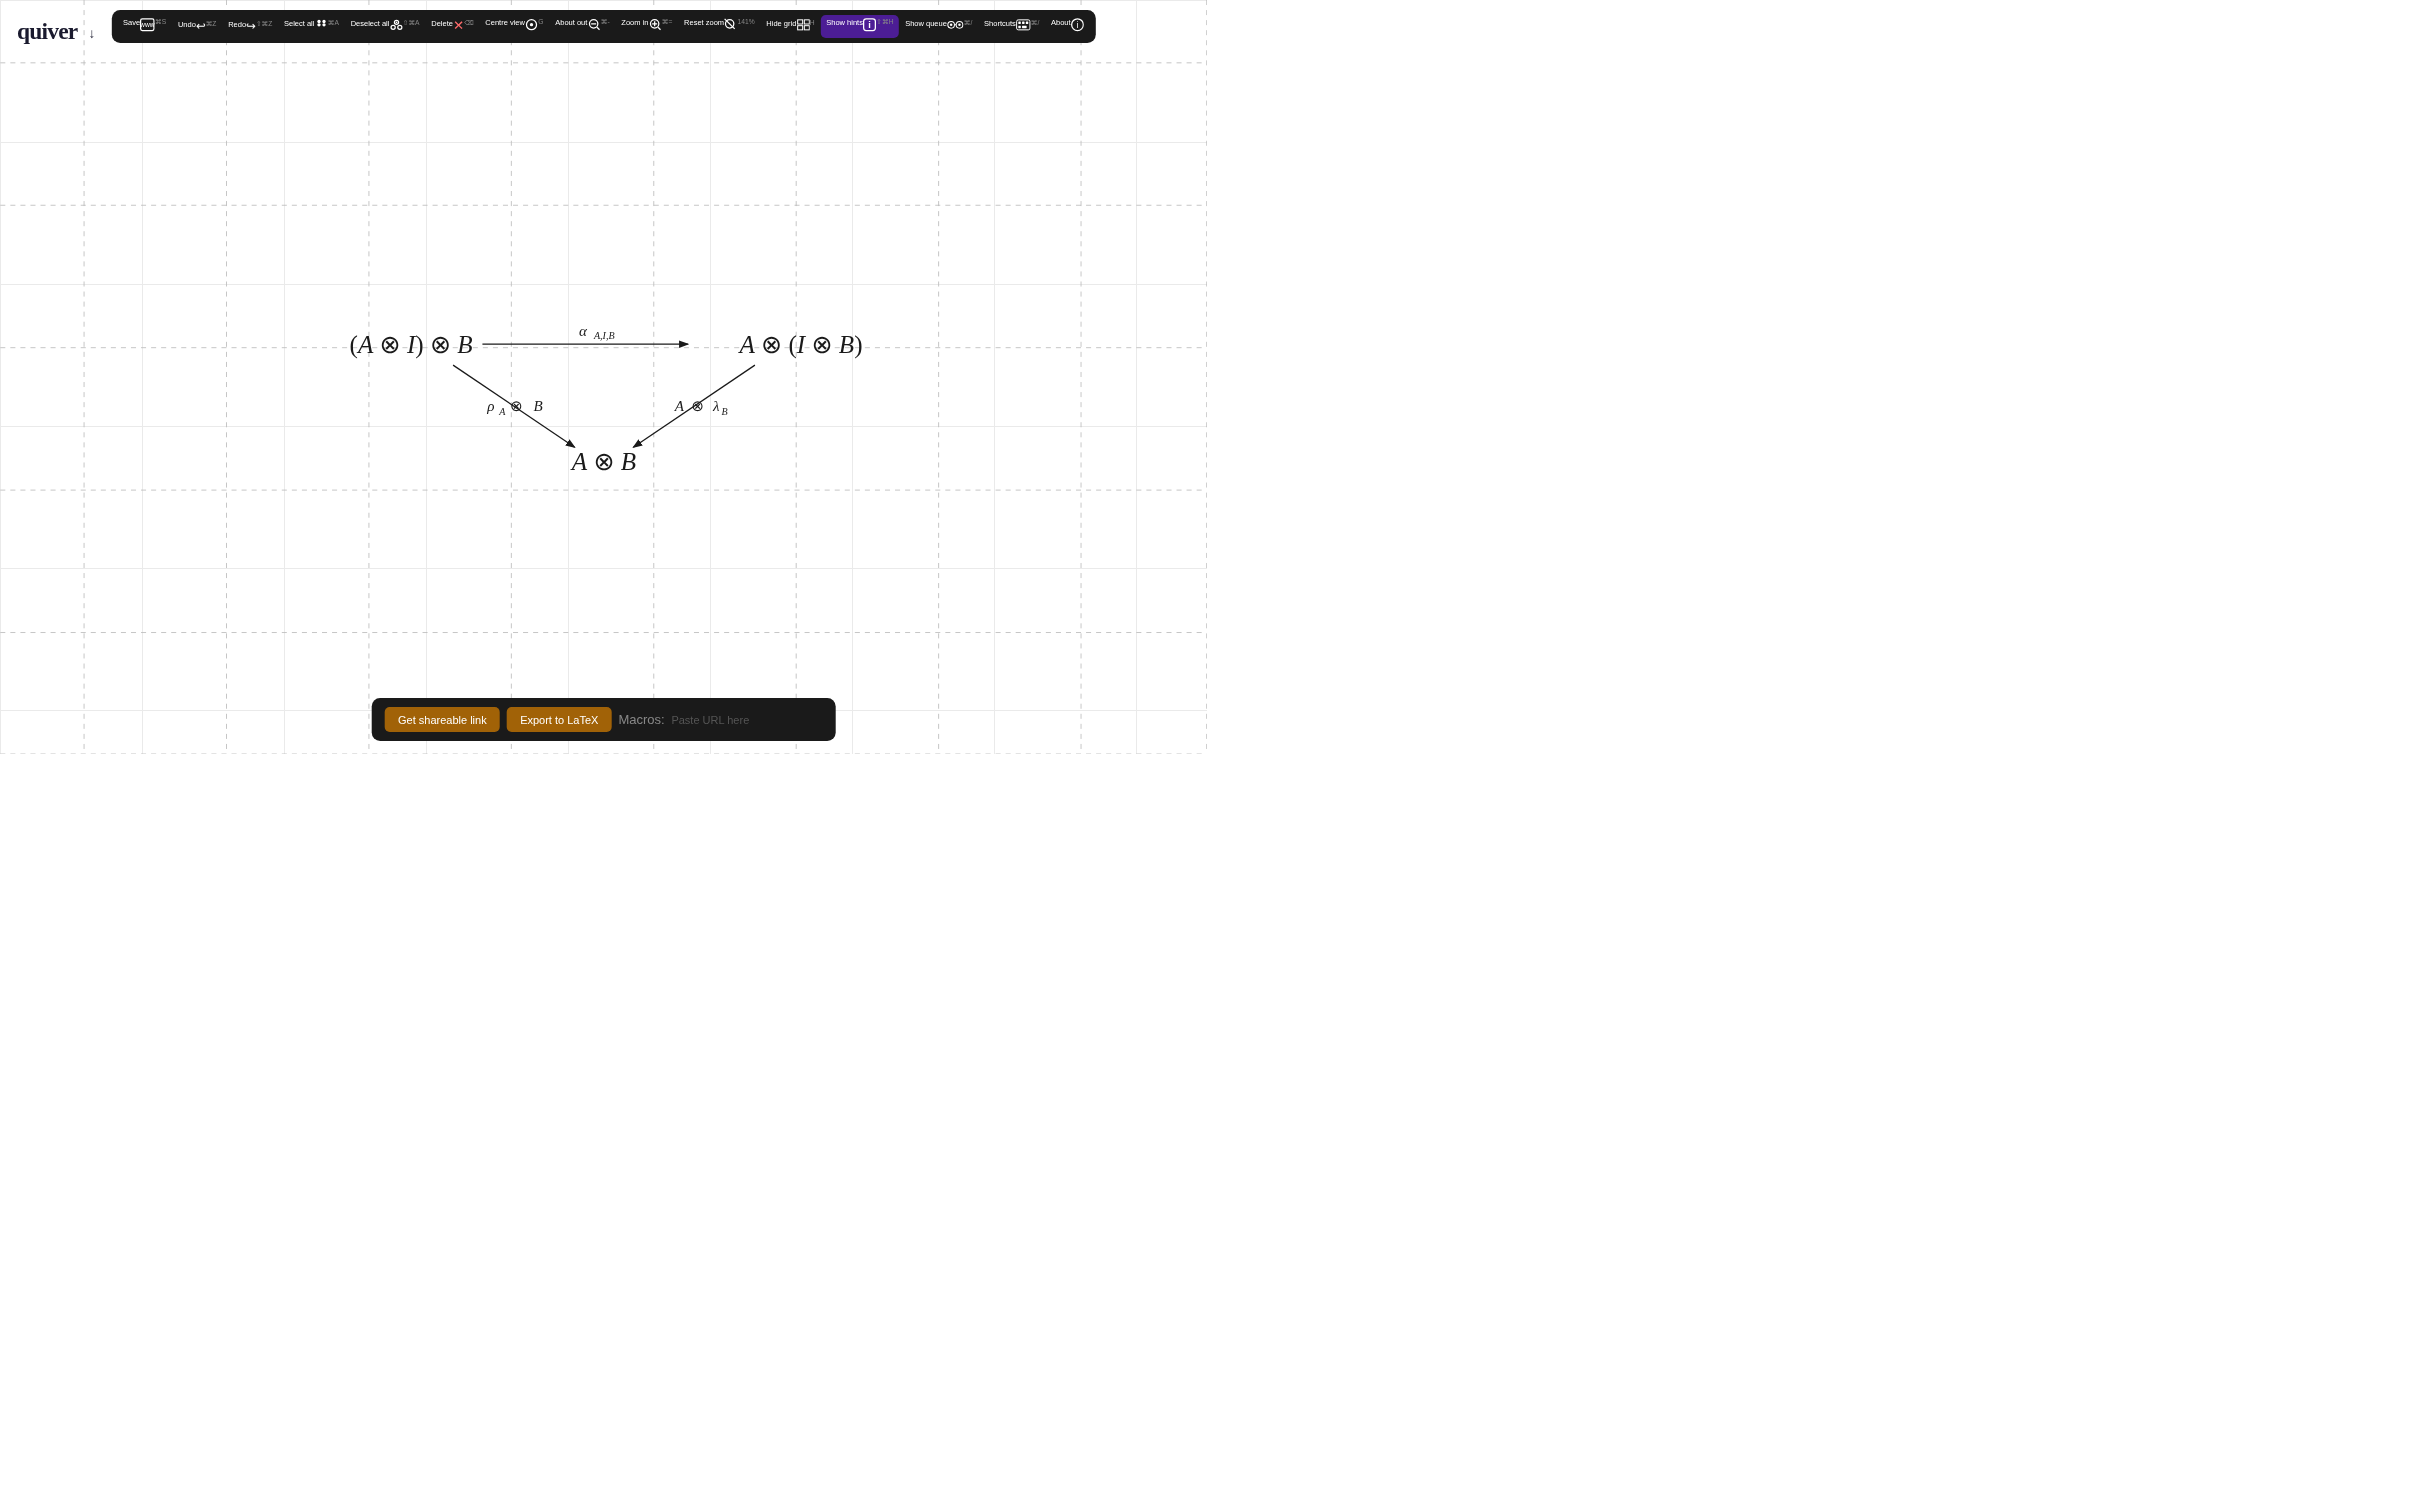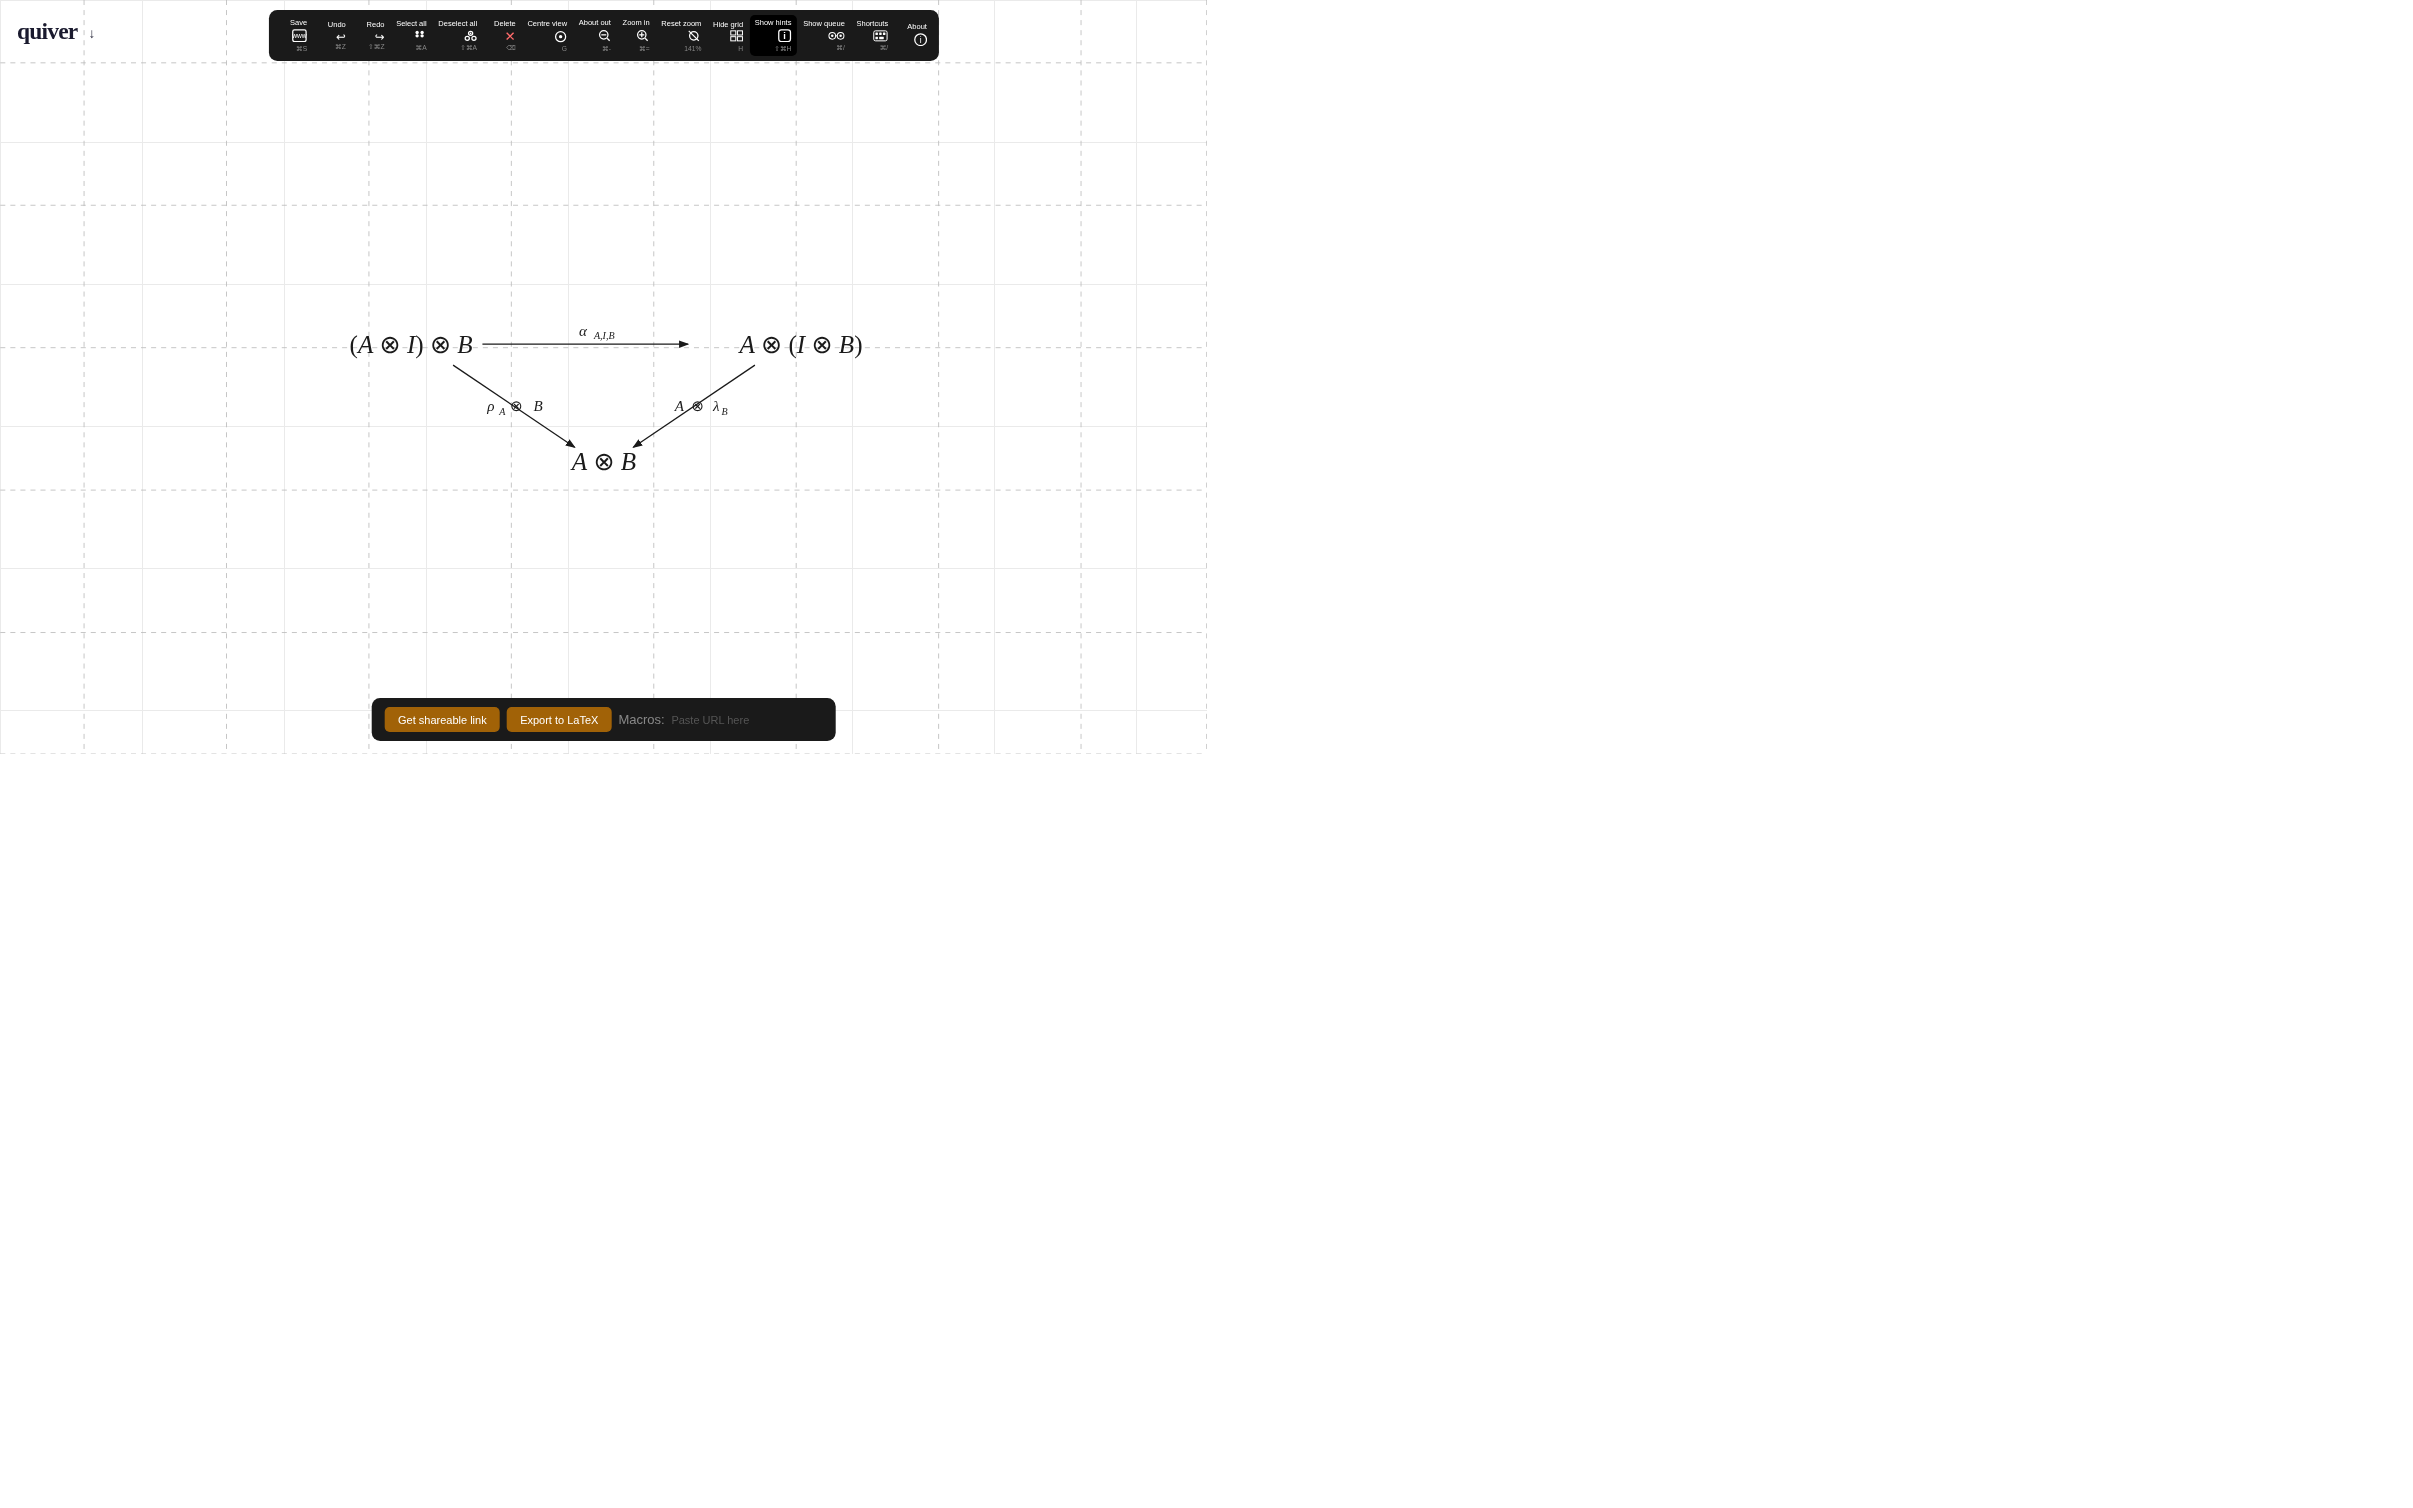--- a/index.html
+++ b/index.html
@@ -72,22 +72,22 @@
       background: #1a1a1a;
       border-radius: 8.4px;
       display: flex;
       align-items: center;
       padding: 5px 6.7px;
       gap: 1.7px;
     }
 
     .toolbar-item {
       display: flex;
-      flex-direction: column;
-      align-items: flex-end;
+      flex-direction: row;
+      align-items: flex-start;
       padding: 3.4px 5px;
       border-radius: 5px;
       cursor: pointer;
       min-width: 37px;
       color: #ffffff;
     }
 
     .toolbar-item .item-label {
       font-size: 7.5px;
       color: #ffffff;
@@ -324,21 +324,21 @@
       <svg width="13.4" height="11.7" viewBox="0 0 16 14">
         <rect x="1" y="1" width="6" height="5" fill="none" stroke="white" stroke-width="1.2"></rect>
         <rect x="9" y="1" width="6" height="5" fill="none" stroke="white" stroke-width="1.2"></rect>
         <rect x="1" y="8" width="6" height="5" fill="none" stroke="white" stroke-width="1.2"></rect>
         <rect x="9" y="8" width="6" height="5" fill="none" stroke="white" stroke-width="1.2"></rect>
       </svg>
     </span>
     <span class="item-shortcut">H</span>
   </div>
 
-  <div class="toolbar-item" style="background:#000000;">
+  <div class="toolbar-item" style="background:#4c1d95;">
     <span class="item-label">Show hints</span>
     <span class="item-icon">
       <svg width="13.4" height="13.4" viewBox="0 0 16 16" style="font-size:14px">
         <rect x="1" y="1" width="14" height="14" rx="3" fill="none" stroke="white" stroke-width="1.5"></rect>
         <text x="8" y="12" text-anchor="middle" fill="white" font-size="11" font-weight="bold">i</text>
       </svg>
     </span>
     <span class="item-shortcut">⇧⌘H</span>
   </div>
 

